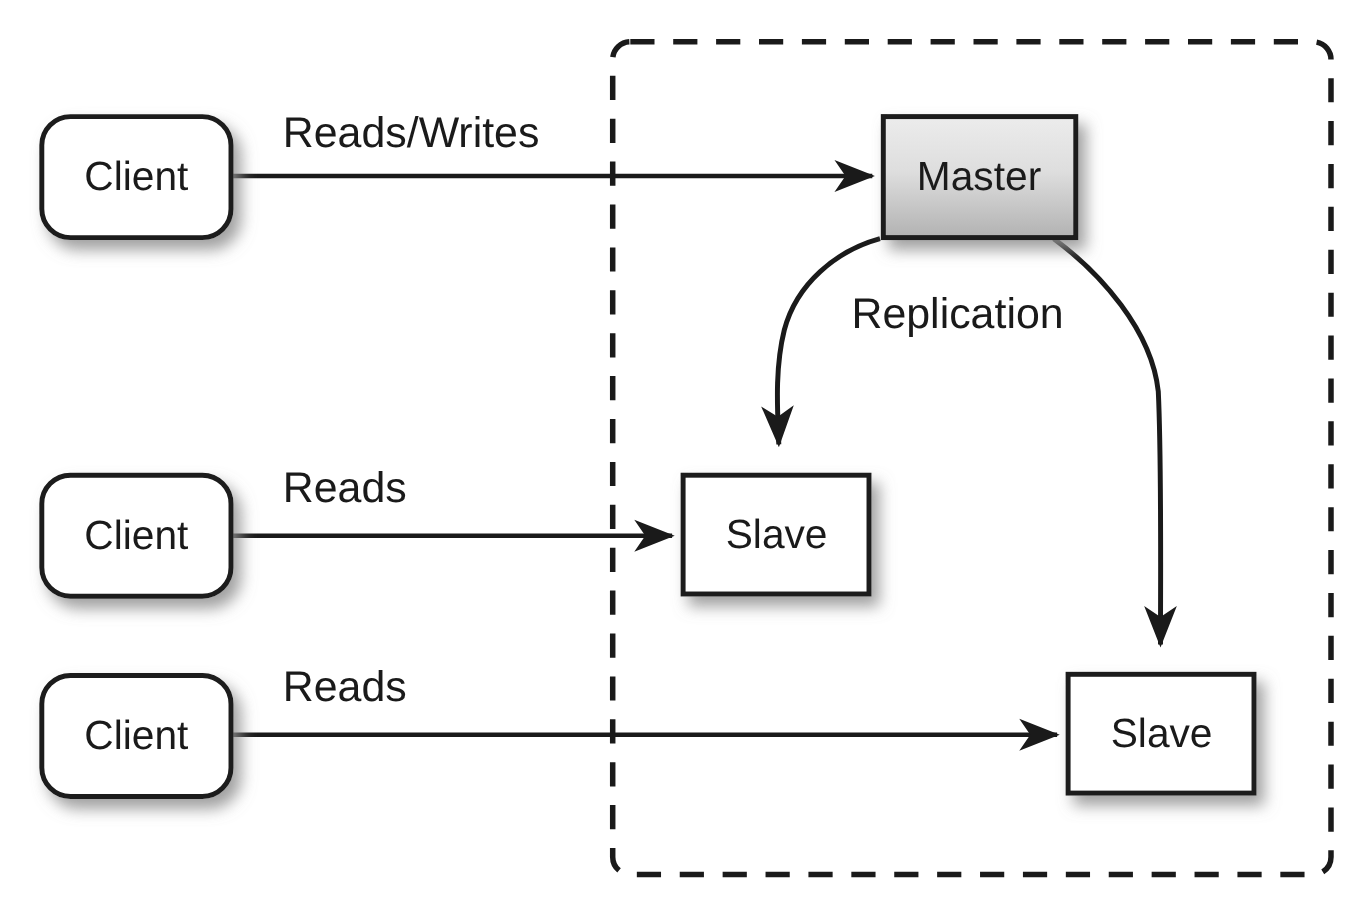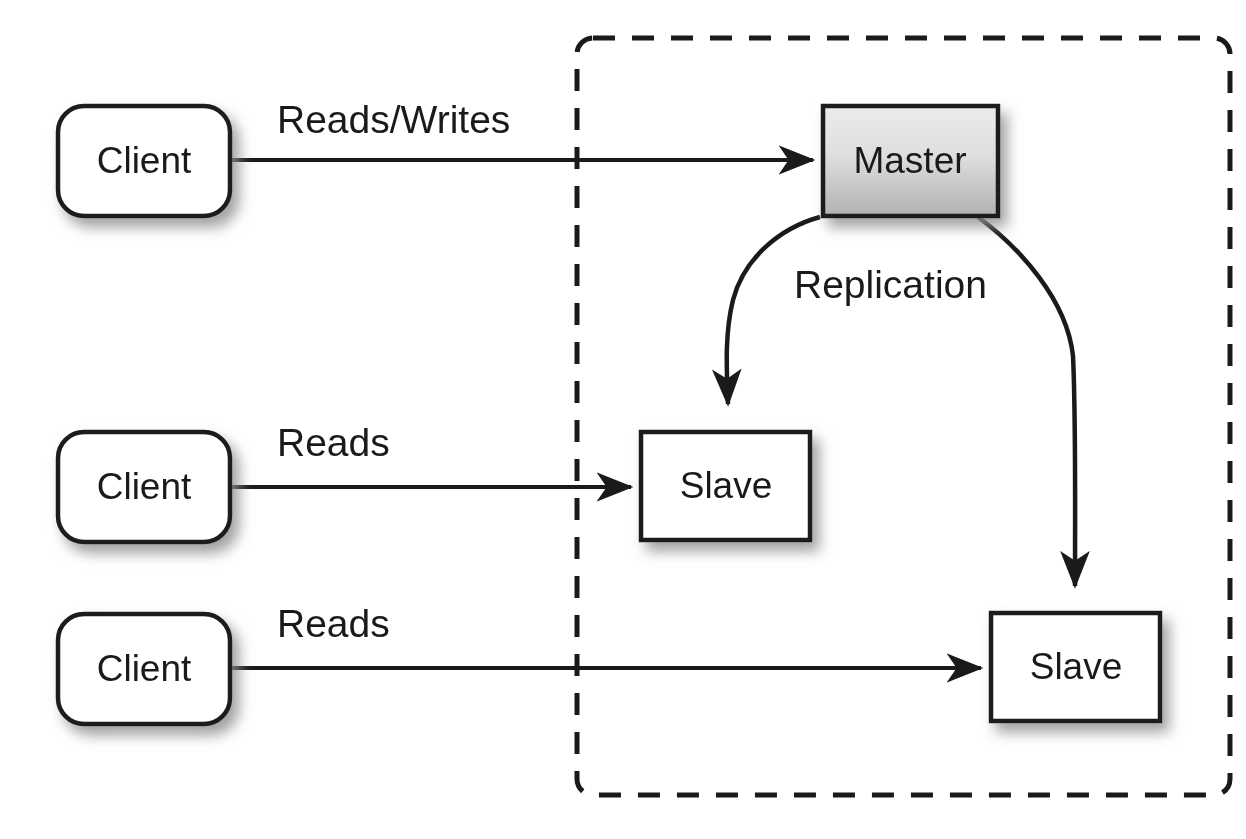--- a/index.html
+++ b/index.html
@@ -11,21 +11,20 @@
     width: 1246px;
     height: 839px;
     overflow: hidden;
     font-family: "Liberation Sans", sans-serif;
   }
   #diagram-root {
     position: relative;
     width: 1129px;
     height: 839px;
     background: #ffffff;
-    padding-left: 20px;
   }
   svg.diagram-canvas {
     display: block;
     width: 1246px;
     height: 839px;
   }
   .node-label {
     font-family: "Liberation Sans", sans-serif;
     font-size: 37px;
     fill: #1a1a1a;

